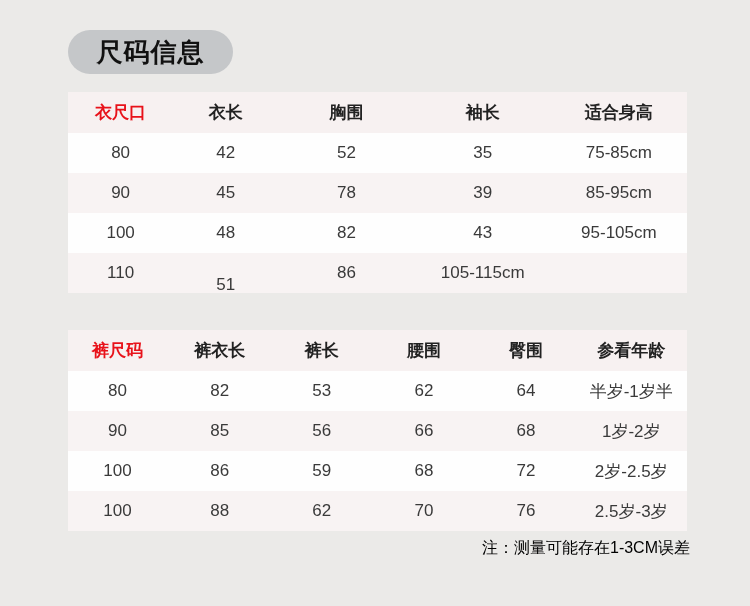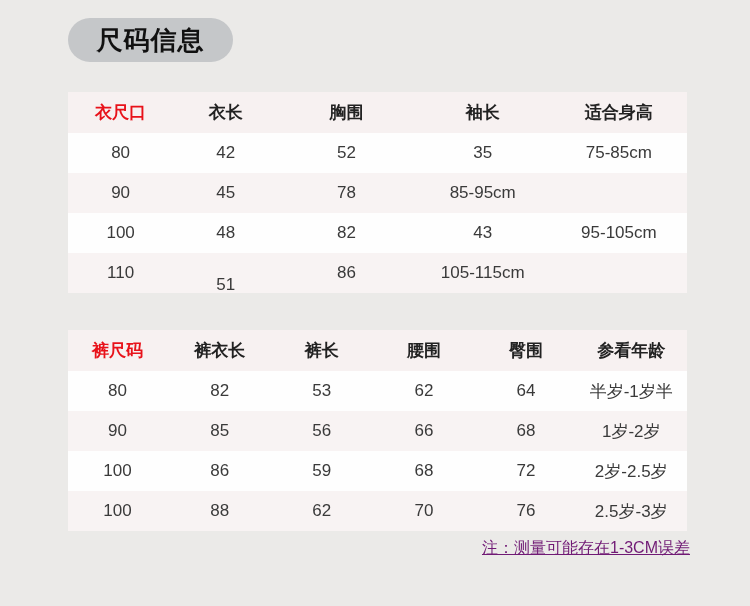--- a/index.html
+++ b/index.html
@@ -10,21 +10,21 @@
     width: 750px;
     height: 606px;
     position: relative;
     background: #ebeae8;
     font-family: "Liberation Sans", "DejaVu Sans", sans-serif;
     overflow: hidden;
   }
   .title-pill {
     position: absolute;
     left: 68px;
-    top: 18px;
+    top: 30px;
     width: 165px;
     height: 44px;
     background: #c5c7c9;
     border-radius: 22px;
     display: flex;
     align-items: center;
     justify-content: center;
     font-size: 26px;
     font-weight: 700;
     color: #111111;
@@ -61,23 +61,22 @@
     color: #222222;
   }
   .t-row.header .t-cell.red {
     color: #e8121a;
   }
   .footnote {
     position: absolute;
     top: 538px;
     right: 60px;
     font-size: 16px;
-    color: #701a75;
+    color: #000000;
     white-space: nowrap;
-    text-decoration: underline;
   }
 </style>
 </head>
 <body>
 
 <div class="title-pill">
   <span>尺码信息</span>
 </div>
 
 <div id="clothes-table" class="size-table">
@@ -92,20 +91,21 @@
       <div class="t-cell" style="width: 17%;">80</div>
       <div class="t-cell" style="width: 17%;">42</div>
       <div class="t-cell" style="width: 22%;">52</div>
       <div class="t-cell" style="width: 22%;">35</div>
       <div class="t-cell" style="width: 22%;">75-85cm</div>
     </div>
     <div class="t-row odd">
       <div class="t-cell" style="width: 17%;">90</div>
       <div class="t-cell" style="width: 17%;">45</div>
       <div class="t-cell" style="width: 22%;">78</div>
+      <div class="t-cell" style="width: 22%;">39</div>
       <div class="t-cell" style="width: 22%;">85-95cm</div>
     </div>
     <div class="t-row even">
       <div class="t-cell" style="width: 17%;">100</div>
       <div class="t-cell" style="width: 17%;">48</div>
       <div class="t-cell" style="width: 22%;">82</div>
       <div class="t-cell" style="width: 22%;">43</div>
       <div class="t-cell" style="width: 22%;">95-105cm</div>
     </div>
     <div class="t-row odd">

